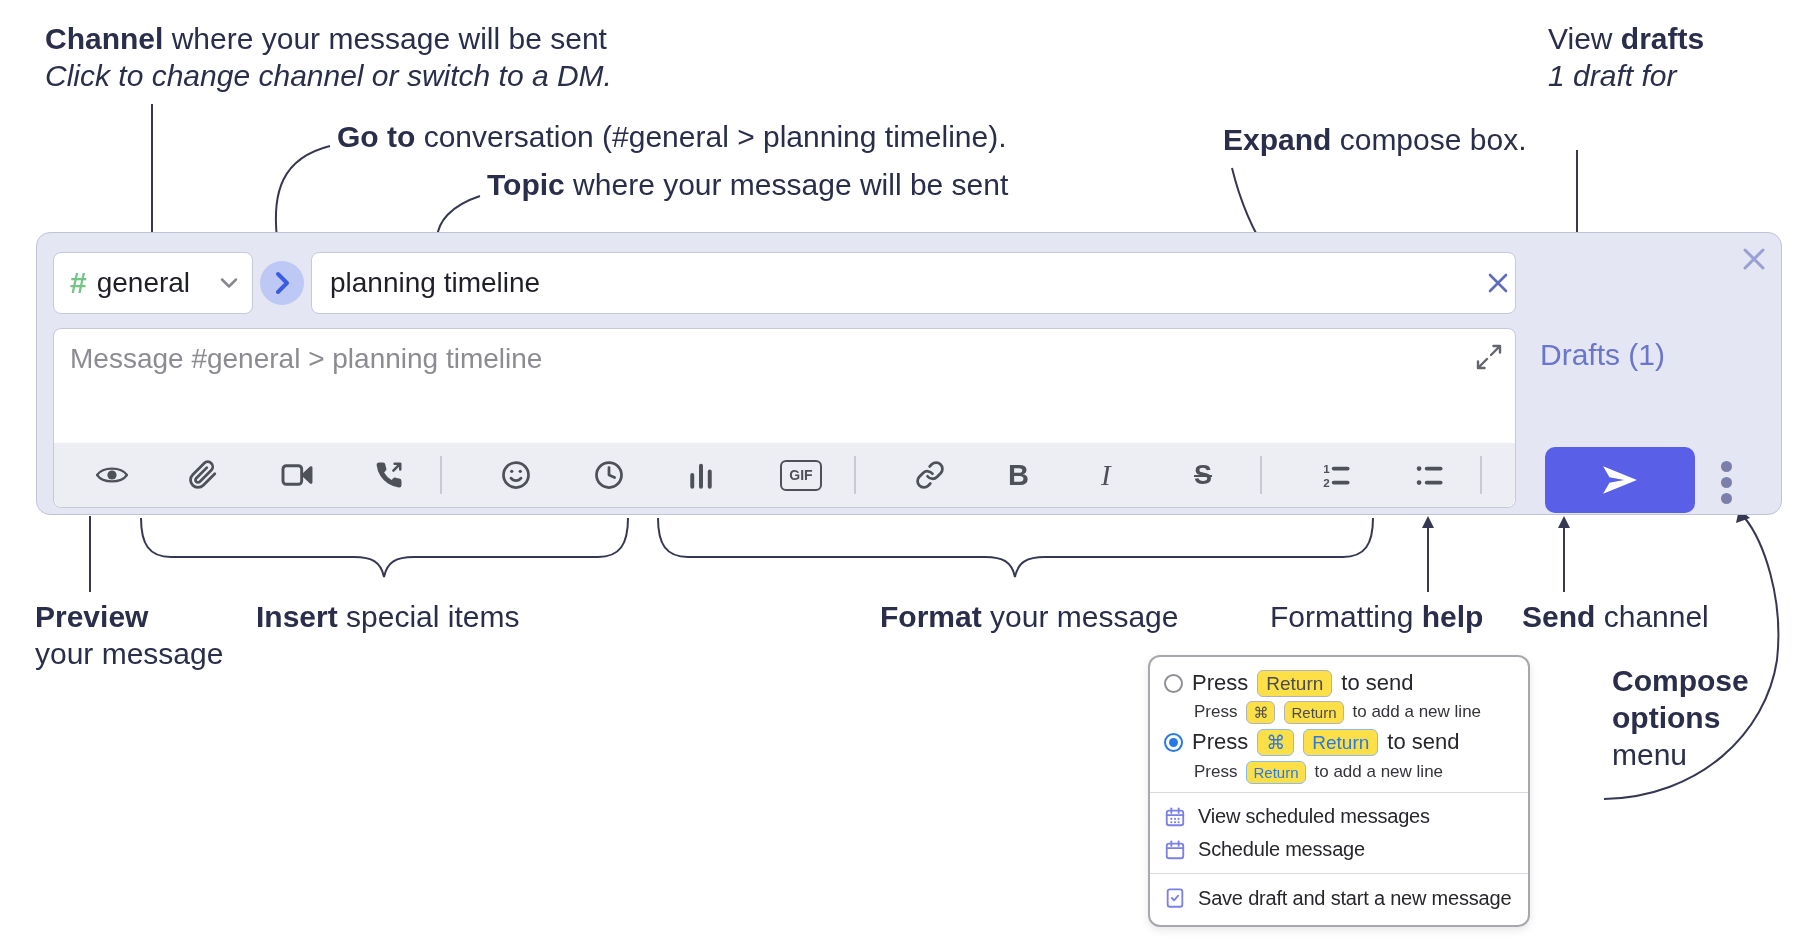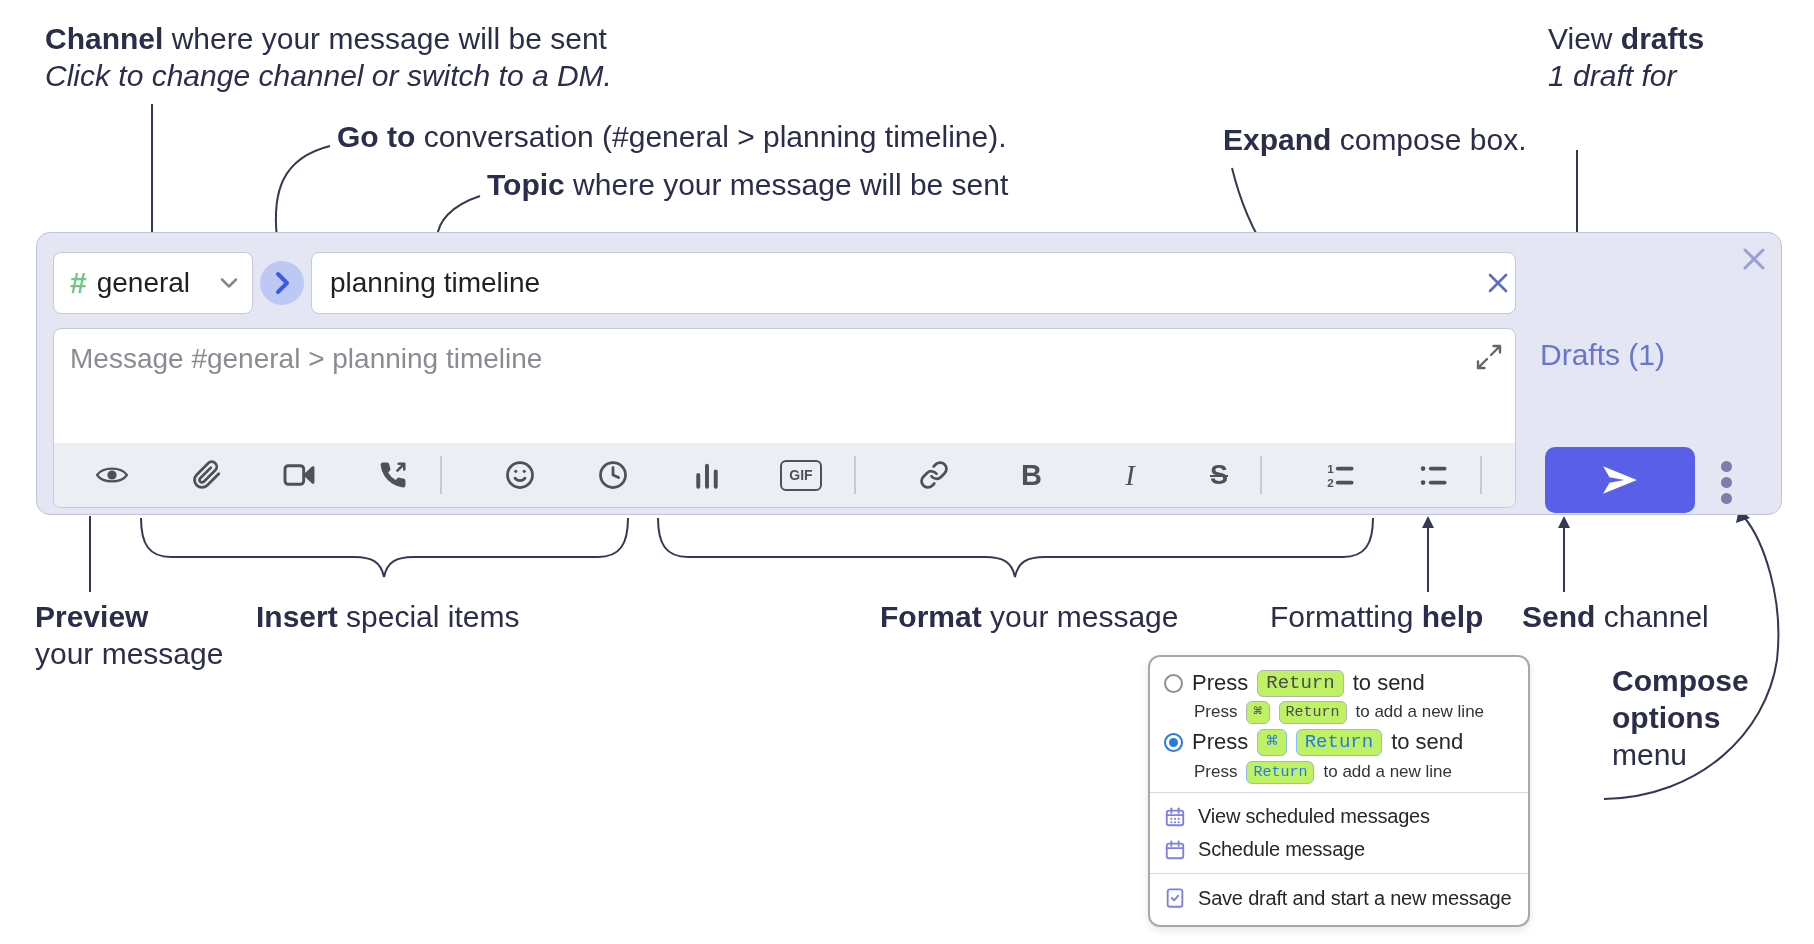--- a/index.html
+++ b/index.html
@@ -27,21 +27,21 @@
   .topic-box{position:absolute;left:274px;top:19px;width:1205px;height:62px;
              display:flex;align-items:center;padding:0 4px 0 18px;}
   .topic-text{font-size:28px;color:#1f2027;flex:1;}
   .message-panel{position:absolute;left:16px;top:95px;width:1463px;height:180px;
                  display:flex;flex-direction:column;overflow:hidden;}
   .textarea-area{flex:1;position:relative;}
   .placeholder{position:absolute;left:16px;top:14px;font-size:28px;color:#8b8b92;}
   .expand-btn{position:absolute;right:12px;top:14px;width:28px;height:28px;}
   .msg-toolbar{height:64px;background:#edeef4;display:flex;align-items:center;
                padding:0 14px;gap:32px;border-radius:0 0 8px 8px;}
-  .tb-icon{width:34px;height:34px;display:flex;align-items:center;justify-content:flex-end;
+  .tb-icon{width:34px;height:34px;display:flex;align-items:center;justify-content:flex-start;
            color:#4f5159;flex:0 0 auto;padding-left:27px;}
   .tb-icon svg{stroke:#4f5159;fill:none;stroke-width:2.2;stroke-linecap:round;stroke-linejoin:round;}
   .tb-div{width:2px;height:38px;background:#c7c9d3;flex:0 0 auto;}
   .glyph-b{font-size:29px;font-weight:700;color:#4f5159;}
   .glyph-i{font-size:29px;font-style:italic;font-family:"Liberation Serif",serif;color:#4f5159;}
   .glyph-s{font-size:27px;font-weight:600;color:#4f5159;text-decoration:line-through;}
   .glyph-q{font-family:"DejaVu Serif",serif;font-weight:700;color:#4f5159;font-size:30px;line-height:10px;}
   .glyph-sqrt{font-family:"DejaVu Serif",serif;font-style:italic;font-size:26px;color:#4f5159;}
   .glyph-help{font-size:30px;color:#4f5159;}
   .gif-box{border:2.5px solid #4f5159;border-radius:6px;width:40px;height:27px;display:flex;
@@ -58,21 +58,21 @@
   
   .popup{position:absolute;left:1148px;top:655px;width:382px;box-sizing:border-box;background:#fff;
          border:2px solid #a7a7ae;border-radius:12px;padding:10px 14px;
          box-shadow:0 3px 8px rgba(0,0,0,.10);color:#26262c;}
   .prow{display:flex;align-items:center;gap:9px;height:32px;font-size:22px;white-space:nowrap;}
   .prow.sub{height:26px;font-size:17px;padding-left:30px;color:#33333a;}
   .radio{width:19px;height:19px;border-radius:50%;border:2px solid #8f8f96;box-sizing:border-box;flex:0 0 auto;}
   .radio.sel{border-color:#2879e8;display:flex;align-items:center;justify-content:center;}
   .radio.sel i{width:9px;height:9px;border-radius:50%;background:#2879e8;display:block;}
   .key{border:1.5px solid #b3b3bb;border-radius:6px;padding:0 8px;font-size:19px;color:#4b4b52;
-       background:#bef264;font-family:Liberation Mono, monospace;line-height:25px;}
+       background:#fde047;font-family:Liberation Sans, sans-serif;line-height:25px;}
   .key.sm{font-size:15px;padding:0 6px;line-height:21px;}
   .key.blue{border-color:#8abbf7;color:#2879e8;}
   .pdiv{height:1px;background:#d9d9de;margin:7px -14px;}
   .mrow{display:flex;align-items:center;gap:12px;height:33px;font-size:20px;letter-spacing:-0.2px;white-space:nowrap;}
   .mrow svg{stroke:#7b80e3;fill:none;stroke-width:2;stroke-linecap:round;stroke-linejoin:round;flex:0 0 auto;}
 </style>
 </head>
 <body>
 
 <div class="stage">

